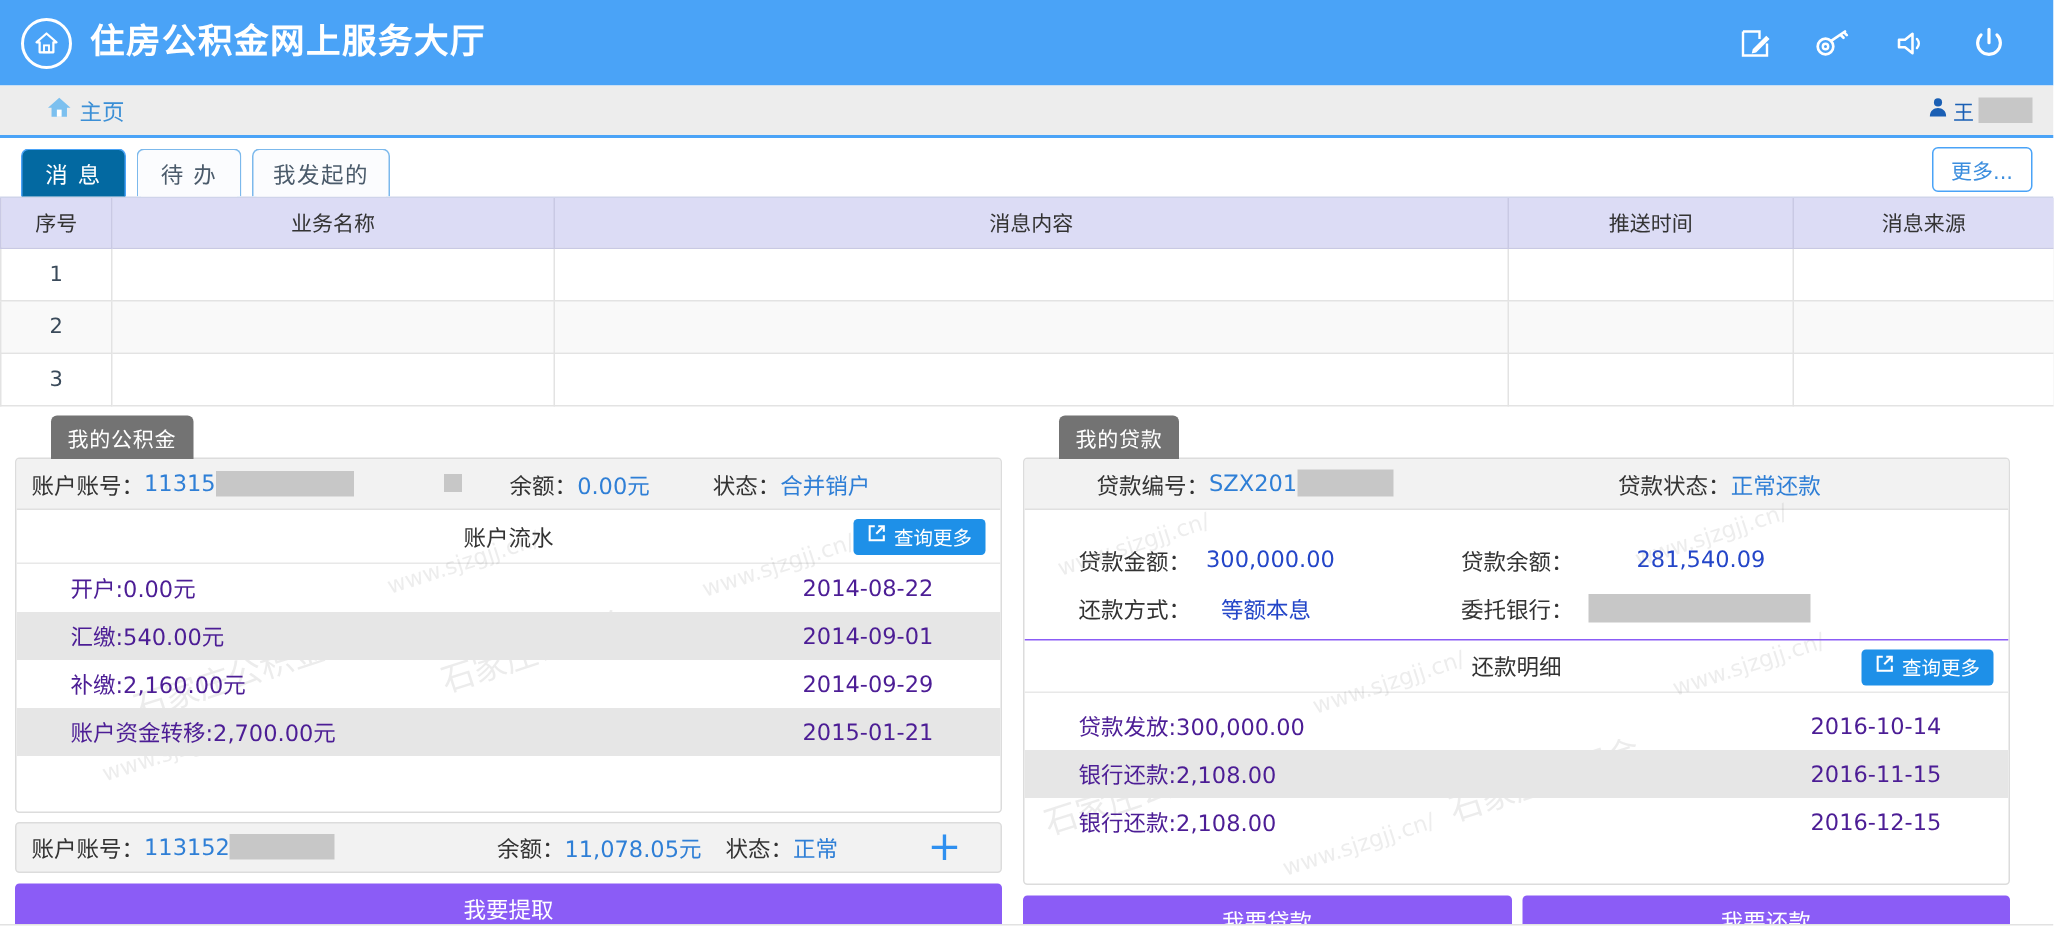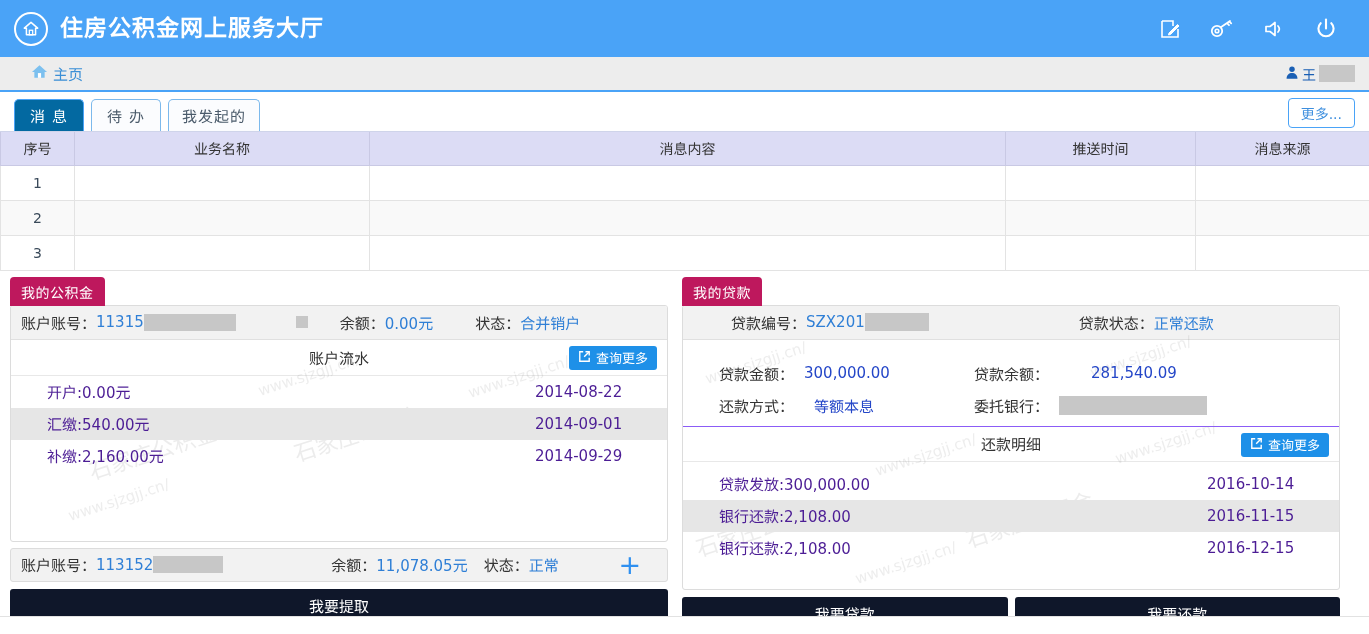--- a/index.html
+++ b/index.html
@@ -88,24 +88,25 @@
     font-size: 14px; color: #444; text-align: center;
   }
   .msg-table tr.alt td { background: #f9f9f9; }
   .msg-table tr td:first-child { color:#3a4a5a; }
 
   
   .panels { display: flex; padding: 6px 10px 0 10px; gap: 14px; }
   .col { width: 658px; position: relative; }
 
   .panel-tab {
-    display: inline-block; background: #be185d; color: #fff;
+    display: inline-block; background: #737373; color: #fff;
     font-size: 14px; padding: 5px 11px 4px 11px;
     border-radius: 4px 4px 0 0; position: relative; z-index: 3;
     letter-spacing: .5px;
+    margin-left: 24px;
   }
   .panel {
     border: 1px solid #dcdcdc; border-radius: 3px;
     background: #fff; margin-top: -1px;
     position: relative; overflow: hidden;
   }
   .acct-head {
     background: #f2f2f2; border-bottom: 1px solid #e0e0e0;
     height: 34px; display: flex; align-items: center;
     font-size: 15px; color: #333; padding: 0 10px;
@@ -142,21 +143,21 @@
     font-size: 15px; padding: 0 10px; margin-top: 6px;
     position: relative;
   }
   .plus-icon {
     margin-left: auto; color: #2f90f0; font-size: 27px;
     line-height: 1; font-weight: 500; cursor: pointer; padding-right: 16px;
   }
 
   .big-btn {
     display: flex; align-items: center; justify-content: center;
-    height: 34px; background: #0f172a; color: #fff;
+    height: 34px; background: #8b5cf6; color: #fff;
     font-size: 15px; border-radius: 3px; cursor: pointer;
     margin-top: 7px;
   }
   .btn-row { display: flex; gap: 7px; margin-top: 7px; }
   .btn-row .big-btn { flex: 1; margin-top: 0; }
 
   
   .loan-grid { padding: 12px 0 10px 0; }
   .loan-line {
     display: flex; align-items: flex-end; font-size: 15px;
@@ -355,20 +356,24 @@
             <span class="date">2014-08-22</span>
           </div>
           <div class="flow-row shade">
             <span class="amt">汇缴:540.00元</span>
             <span class="date">2014-09-01</span>
           </div>
           <div class="flow-row">
             <span class="amt">补缴:2,160.00元</span>
             <span class="date">2014-09-29</span>
           </div>
+          <div class="flow-row shade">
+            <span class="amt">账户资金转移:2,700.00元</span>
+            <span class="date">2015-01-21</span>
+          </div>
         </div>
       </div>
 
       <div class="acct-foot">
         <span>账户账号：</span>
         <span class="blue">113152</span>
         <span class="redact" style="width:70px;height:17px;"></span>
         <span style="margin-left:108px;">余额：</span>
         <span class="blue">11,078.05元</span>
         <span style="margin-left:16px;">状态：</span>

